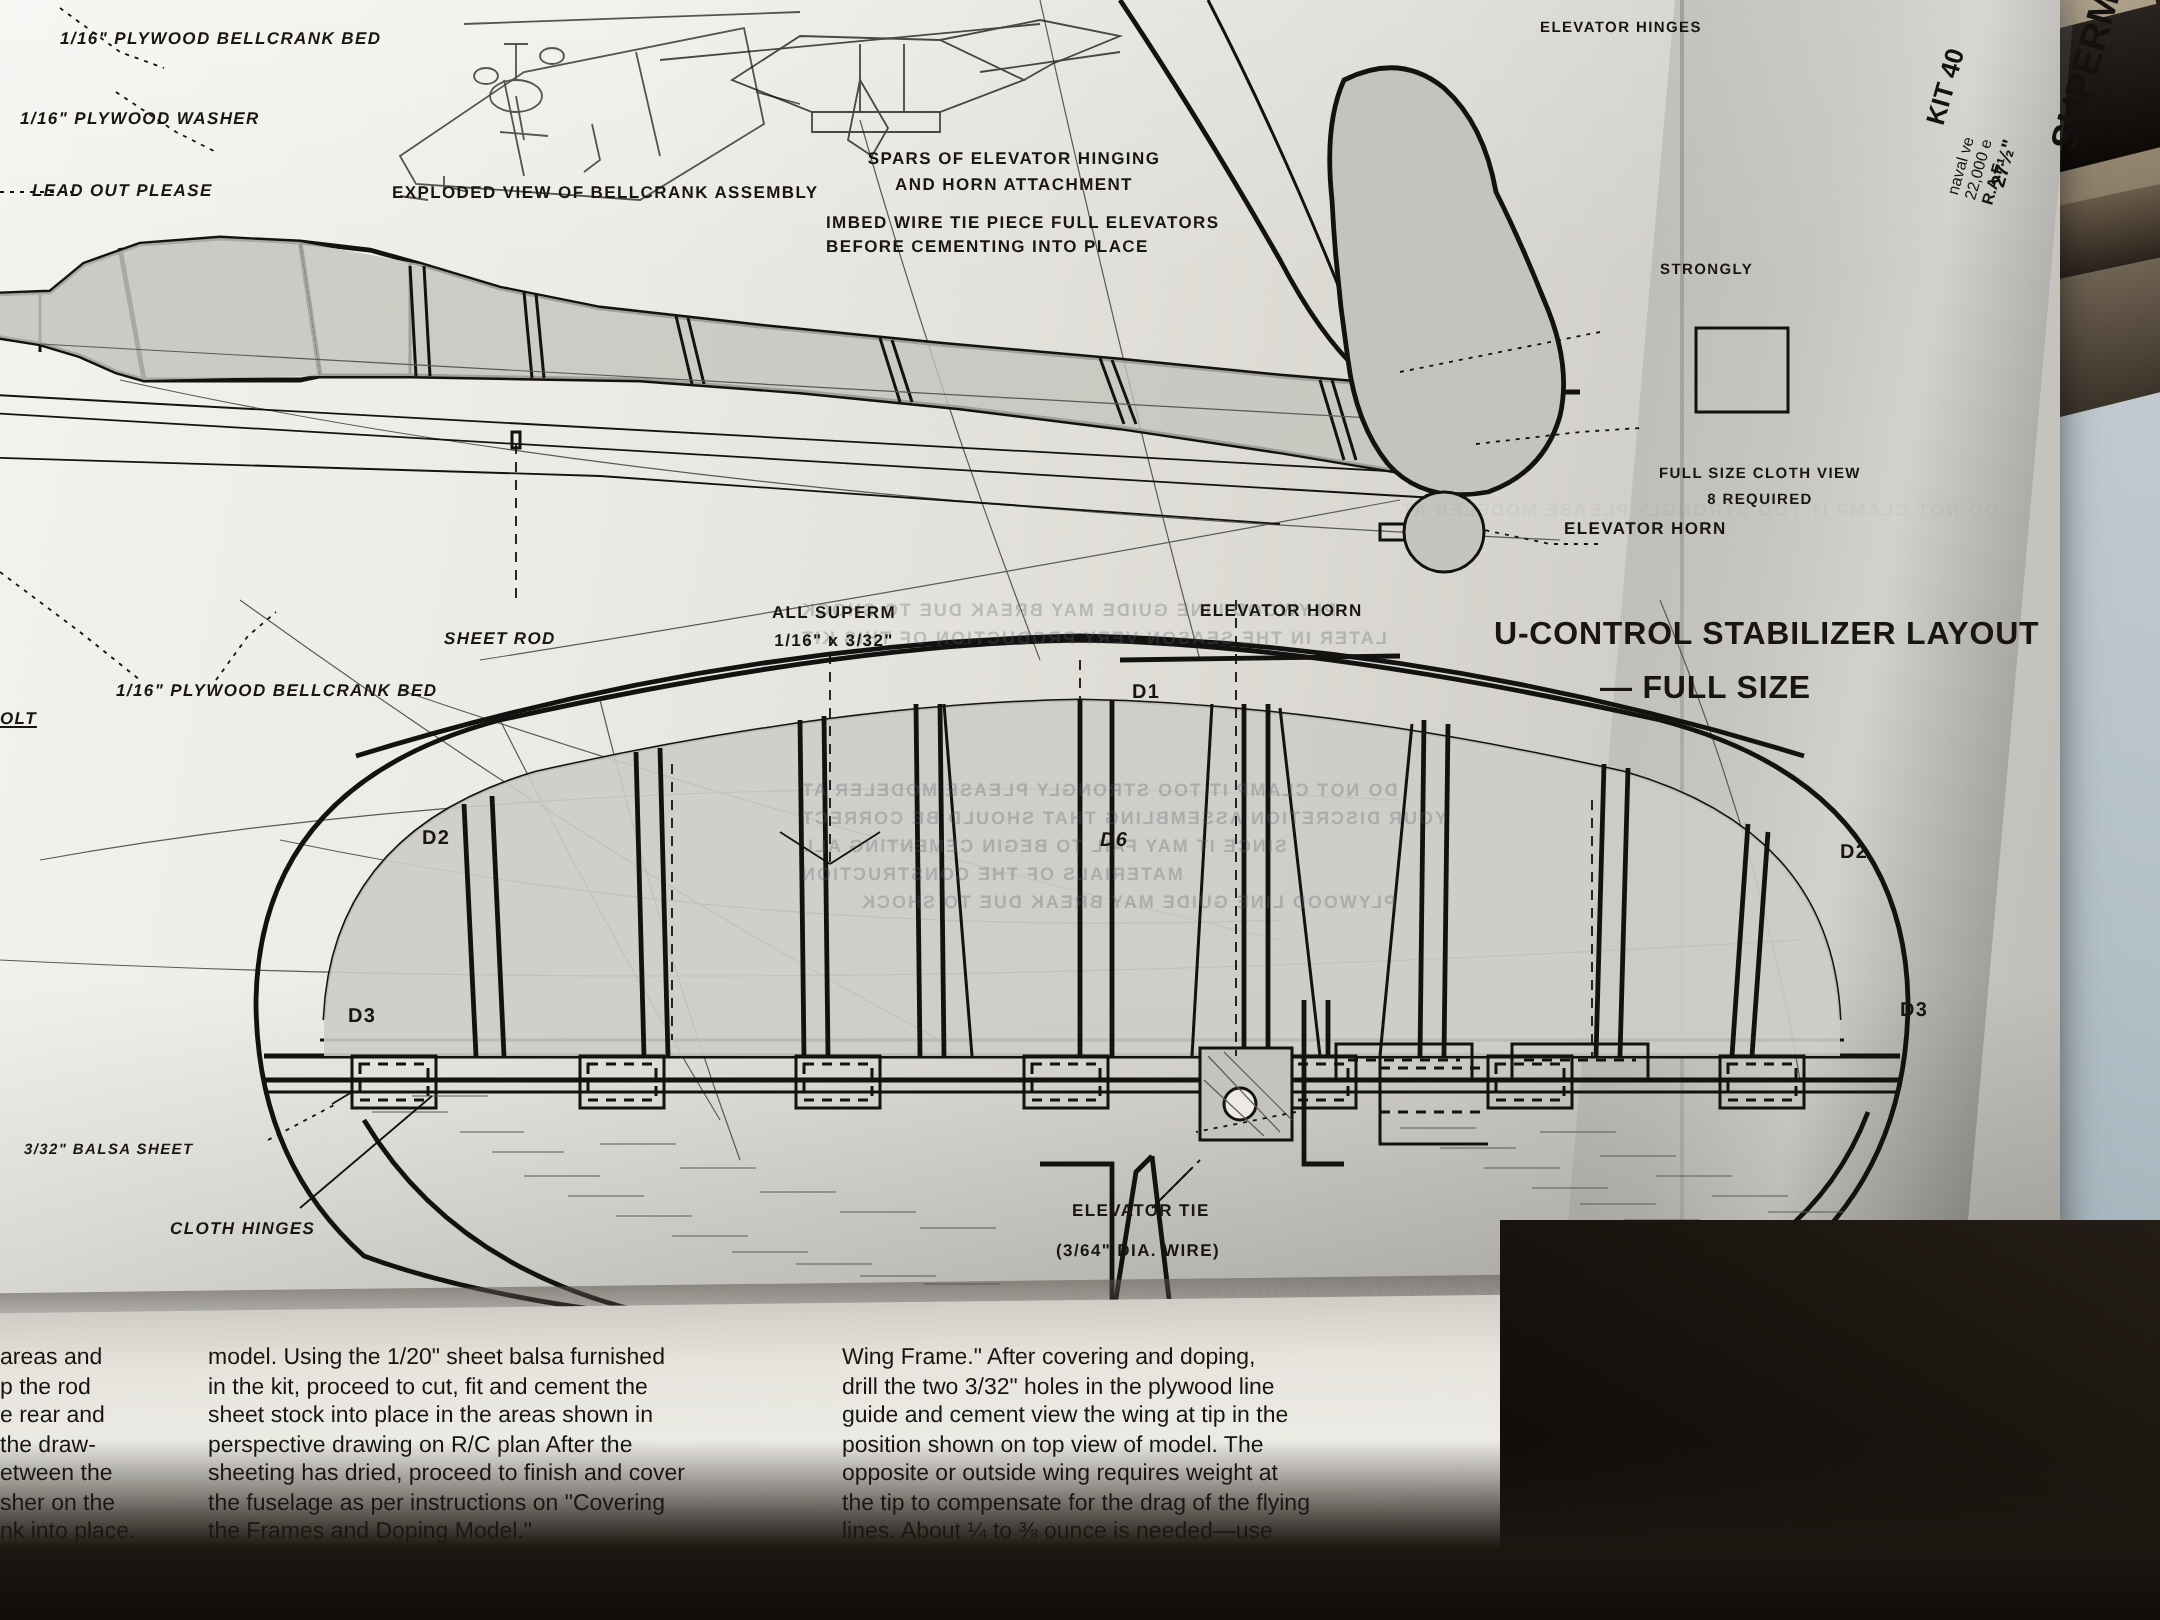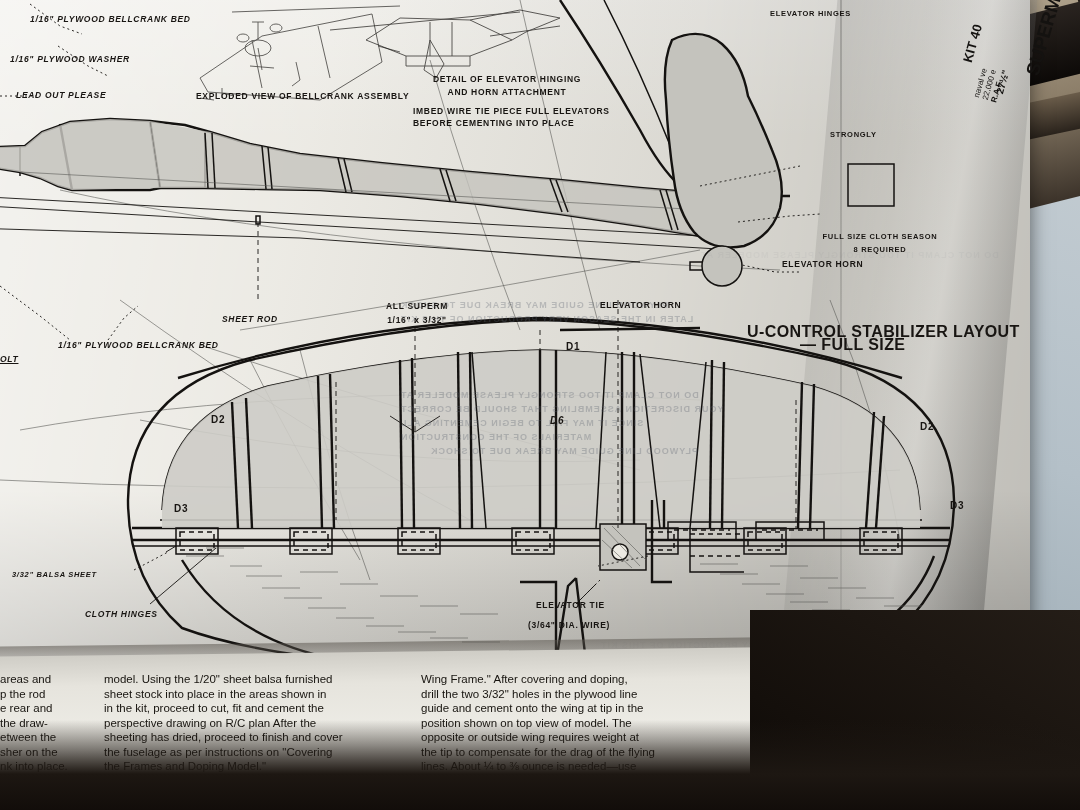--- a/index.html
+++ b/index.html
@@ -353,49 +353,49 @@
   <div class="ghost" style="left:600px;top:640px;opacity:.16;">LATER IN THE SEASON VERY PRODUCTION OF THIS KIT</div>
 
   <div class="lbl it sm" style="left:30px;top:14px;">1/16" PLYWOOD BELLCRANK BED</div>
   <div class="lbl it sm" style="left:10px;top:54px;">1/16" PLYWOOD  WASHER</div>
   <div class="lbl it sm" style="left:16px;top:90px;">LEAD OUT PLEASE</div>
   <div class="lbl it sm" style="left:0px;top:354px;text-decoration:underline;">OLT</div>
   <div class="lbl it sm" style="left:58px;top:340px;">1/16" PLYWOOD BELLCRANK BED</div>
 
   <div class="lbl sm" style="left:196px;top:91px;">EXPLODED VIEW OF BELLCRANK ASSEMBLY</div>
 
-  <div class="lbl sm ctr" style="left:507px;top:74px;">DETAIL OF ELEVATOR HINGING</div>
+  <div class="lbl sm ctr" style="left:507px;top:74px;">SPARS OF ELEVATOR HINGING</div>
   <div class="lbl sm ctr" style="left:507px;top:87px;">AND HORN ATTACHMENT</div>
   <div class="lbl sm" style="left:413px;top:106px;">IMBED WIRE TIE PIECE FULL ELEVATORS</div>
   <div class="lbl sm" style="left:413px;top:118px;">BEFORE CEMENTING INTO PLACE</div>
 
   <div class="lbl tiny" style="left:770px;top:9px;">ELEVATOR HINGES</div>
   <div class="lbl tiny" style="left:830px;top:130px;">STRONGLY</div>
-  <div class="lbl tiny ctr" style="left:880px;top:232px;">FULL SIZE CLOTH SEASON</div>
+  <div class="lbl tiny ctr" style="left:880px;top:232px;">FULL SIZE CLOTH VIEW</div>
   <div class="lbl tiny ctr" style="left:880px;top:245px;">8 REQUIRED</div>
   <div class="lbl sm" style="left:782px;top:259px;">ELEVATOR HORN</div>
 
   <div class="lbl it sm" style="left:222px;top:314px;">SHEET ROD</div>
   <div class="lbl sm ctr" style="left:417px;top:301px;">ALL SUPERM</div>
   <div class="lbl sm ctr" style="left:417px;top:315px;">1/16" x 3/32"</div>
   <div class="lbl sm" style="left:600px;top:300px;">ELEVATOR HORN</div>
 
   <div class="lbl md" style="left:566px;top:341px;">D1</div>
   <div class="lbl md" style="left:550px;top:415px;font-style:italic;">D6</div>
   <div class="lbl md" style="left:211px;top:414px;">D2</div>
   <div class="lbl md" style="left:174px;top:503px;">D3</div>
   <div class="lbl md" style="left:920px;top:421px;">D2</div>
   <div class="lbl md" style="left:950px;top:500px;">D3</div>
 
   <div class="lbl it tiny" style="left:12px;top:570px;">3/32" BALSA SHEET</div>
   <div class="lbl it sm" style="left:85px;top:609px;">CLOTH HINGES</div>
   <div class="lbl sm" style="left:536px;top:600px;">ELEVATOR TIE</div>
   <div class="lbl sm" style="left:528px;top:620px;">(3/64" DIA. WIRE)</div>
 
-  <div class="lbl big" style="left:747px;top:323px;">U-CONTROL STABILIZER LAYOUT</div>
+  <div class="lbl big" style="left:747px;top:309px;">U-CONTROL STABILIZER LAYOUT</div>
   <div class="lbl big" style="left:800px;top:336px;">—  FULL SIZE</div>
 
   <div style="position:absolute;left:960px;top:60px;transform:rotate(-74deg);transform-origin:0 0;">
     <div class="kit" style="left:0;top:0;position:relative;font-size:13px;">KIT 40</div>
   </div>
   <div style="position:absolute;left:1022px;top:72px;transform:rotate(-74deg);transform-origin:0 0;">
     <div class="kit" style="position:relative;font-size:19px;">SUPERM</div>
   </div>
   <div style="position:absolute;left:994px;top:92px;transform:rotate(-74deg);transform-origin:0 0;">
     <div class="kit" style="position:relative;font-size:10px;">27½"</div>
@@ -423,40 +423,40 @@
   <div class="col c-cut fade2 blurB" style="left:0px;top:775px;width:96px;font-size:9.5px;line-height:11px;">
     <p>n in the firewall</p>
     <p> motor nut plate</p>
     <p>n other than that</p>
     <p class="fade3"> to fit the particular</p>
 
   </div>
 
   <div class="col c-main" style="left:104px;top:672px;width:300px;">
     <p>model.   Using the 1/20" sheet balsa furnished</p>
+    <p>in the kit, proceed to cut, fit and cement the</p>
     <p>sheet stock into place in the areas shown in</p>
-    <p>in the kit, proceed to cut, fit and cement the</p>
     <p>perspective drawing on R/C plan      After the</p>
     <p>sheeting has dried, proceed to finish and cover</p>
     <p>the fuselage as per instructions on "Covering</p>
     <p>the Frames and Doping Model."</p>
   </div>
   <div class="col fade1 blurA" style="left:104px;top:775px;width:305px;font-size:10px;line-height:11.5px;">
     <p>9.  Install  the  motor  and  plastic  cowl  as  per  "In-</p>
     <p>       stallation of Glo-Engine" instructions.</p>
   </div>
   <div class="col fade3 blurB" style="left:104px;top:799px;width:305px;font-size:9.5px;line-height:9px;">
     <p>10.  Make the stabilizer for the U Control model as</p>
     <p class="fade3">        shown on the full size drawing as follows:</p>
   </div>
 
   <div class="col c-main" style="left:421px;top:672px;width:300px;">
     <p>Wing  Frame."    After  covering  and  doping,</p>
     <p>drill the two 3/32" holes in the plywood line</p>
-    <p>guide and cement onto the wing at tip in the</p>
+    <p>guide and cement view the wing at tip in the</p>
     <p>position  shown  on  top  view  of  model.    The</p>
     <p>opposite  or  outside  wing  requires  weight  at</p>
     <p>the tip to compensate for the drag of the flying</p>
     <p>lines.    About ¼  to ⅜  ounce  is  needed—use</p>
     <p>piece  of  metal  or  similar  weight.</p>
   </div>
   <div class="col fade2 blurB" style="left:415px;top:785px;width:310px;font-size:9.5px;line-height:10.5px;">
     <p>13.  The model can now be painted and finished as</p>
     <p class="fade2">        per the instructions on "Painting the Model."</p>
   </div>

